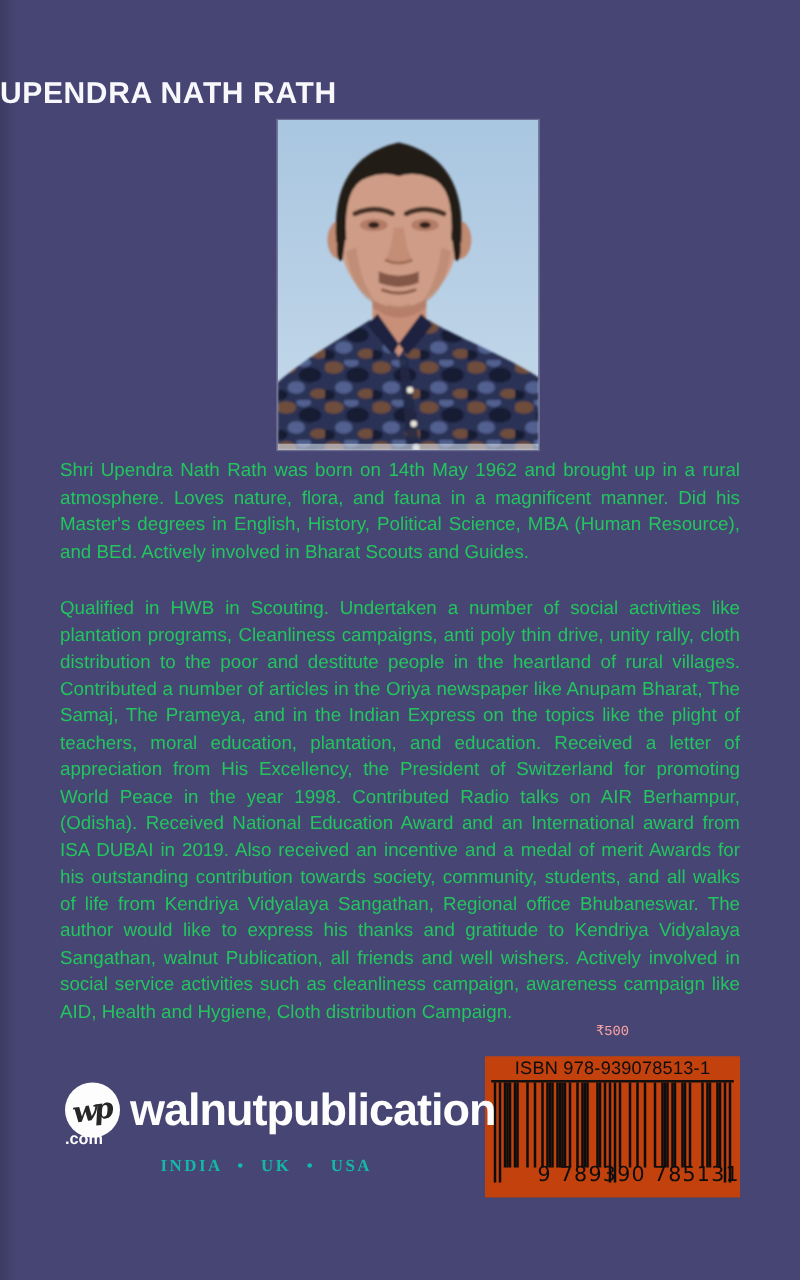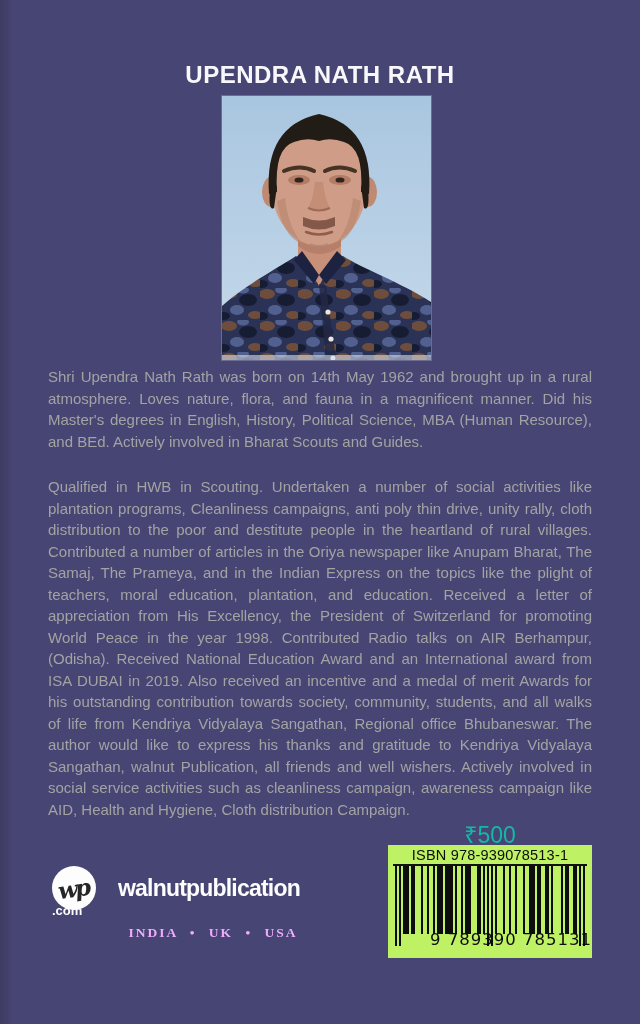--- a/index.html
+++ b/index.html
@@ -13,52 +13,52 @@
     background:#474573;
     overflow:hidden;
   }
   .spine-shadow {
     position:absolute; left:0; top:0; width:14px; height:100%;
     background:linear-gradient(to right, rgba(0,0,0,0.14), rgba(0,0,0,0));
   }
 
   .book-title {
     position:absolute; top:61px; left:0; width:100%;
-    text-align:center;
+    text-align:left;
     font-size:24px; font-weight:bold; letter-spacing:0.5px;
     color:#f8f8fc;
   }
 
   .photo {
     position:absolute; left:222px; top:96px;
     width:209px; height:264px;
     box-shadow:0 0 0 1px rgba(220,228,240,0.25);
     overflow:hidden;
   }
   .photo svg { display:block; }
 
   .bio {
     position:absolute; left:48px; top:366px; width:544px;
-    color:#a3a3a3;
+    color:#22c55e;
     font-size:15px; line-height:21.5px;
     text-align:justify;
   }
   .bio p + p { margin-top:24px; }
 
   .price {
     position:absolute; left:388px; top:818px; width:204px;
-    text-align:center; color:#14b8a6;
-    font-family:Liberation Sans, sans-serif;
-    font-size:23px;
+    text-align:center; color:#fca5a5;
+    font-family:Liberation Mono, monospace;
+    font-size:11px;
   }
 
   .isbn-panel {
     position:absolute; left:388px; top:845px;
     width:204px; height:113px;
-    background:#bef264; color:#0d0d0d;
+    background:#c2410c; color:#0d0d0d;
   }
   .isbn-number {
     display:block; margin:2px 5px 0 5px;
     padding-bottom:1px;
     border-bottom:2px solid #111;
     text-align:center;
     font-size:14.5px; letter-spacing:0.2px;
     white-space:nowrap;
   }
   .barcode-bars {
@@ -88,36 +88,36 @@
     display:flex; align-items:center; justify-content:center;
   }
   .wp-circle span {
     font-family:"DejaVu Serif", serif;
     font-style:italic; font-weight:bold;
     font-size:23px; letter-spacing:-3px;
     color:#262626; transform:rotate(-8deg);
     padding-right:3px;
   }
   .wordmark {
-    margin-left:22px;
-    font-size:23px; font-weight:bold; letter-spacing:-0.8px;
+    margin-left:8px;
+    font-size:36px; font-weight:bold; letter-spacing:-0.8px;
     white-space:nowrap;
   }
   .domain-suffix {
     margin-top:-7px; width:286px;
     text-align:left;
     font-size:13px; font-weight:bold;
   }
   .countries {
     margin-top:7px; margin-left:54px; width:214px;
     text-align:center;
     font-family:"Liberation Serif", serif;
     font-size:13.5px; font-weight:bold;
     letter-spacing:2px; word-spacing:7px;
-    color:#f0abfc; white-space:nowrap;
+    color:#14b8a6; white-space:nowrap;
   }
 </style>
 </head>
 <body>
 
 <div class="cover">
   <div class="spine-shadow"></div>
 
   <h1 class="book-title">UPENDRA NATH RATH</h1>
 

